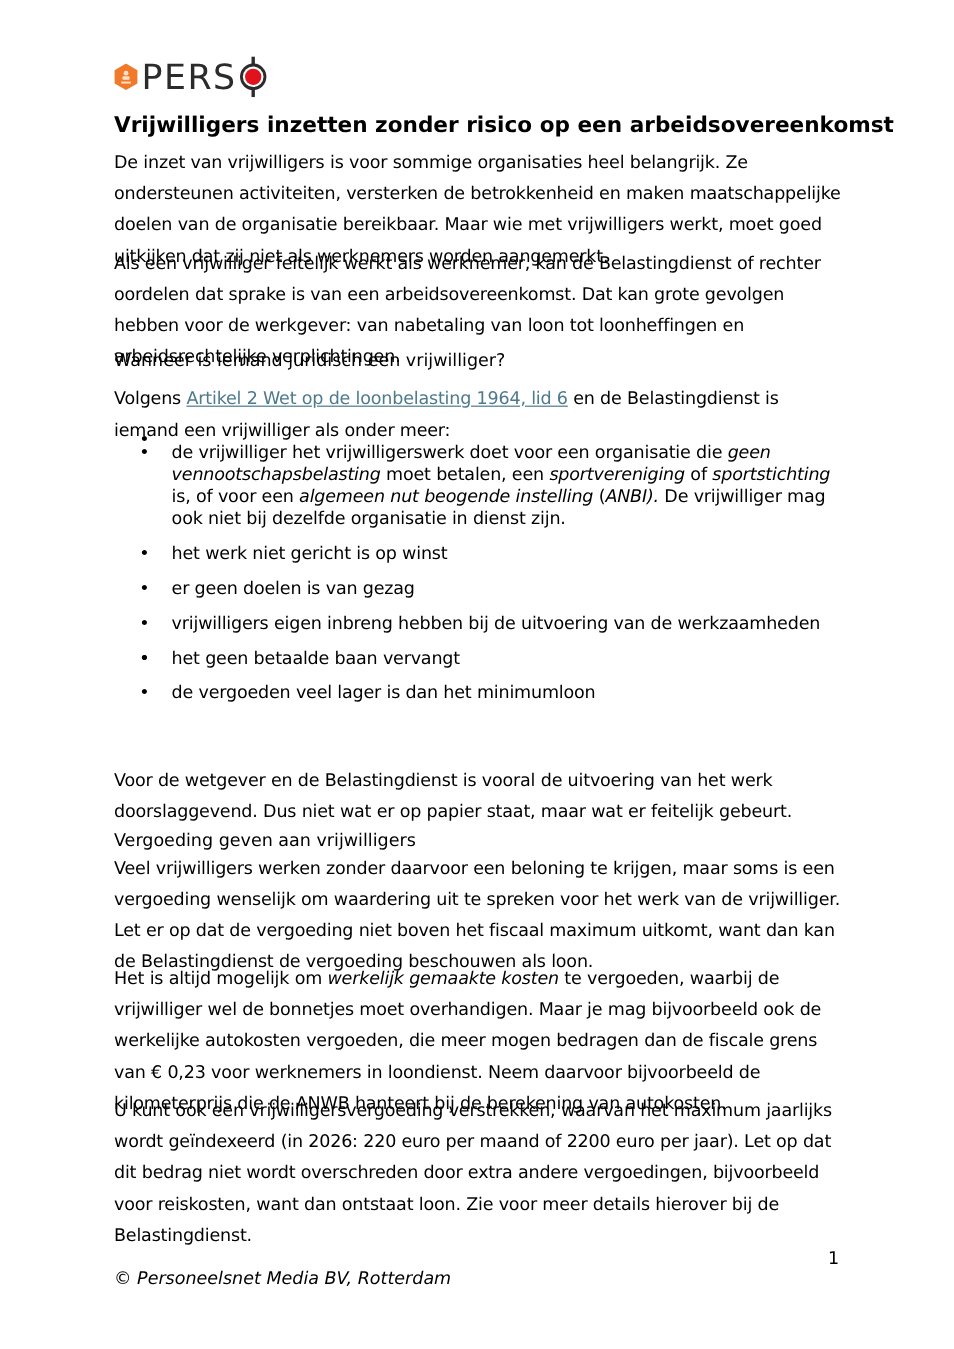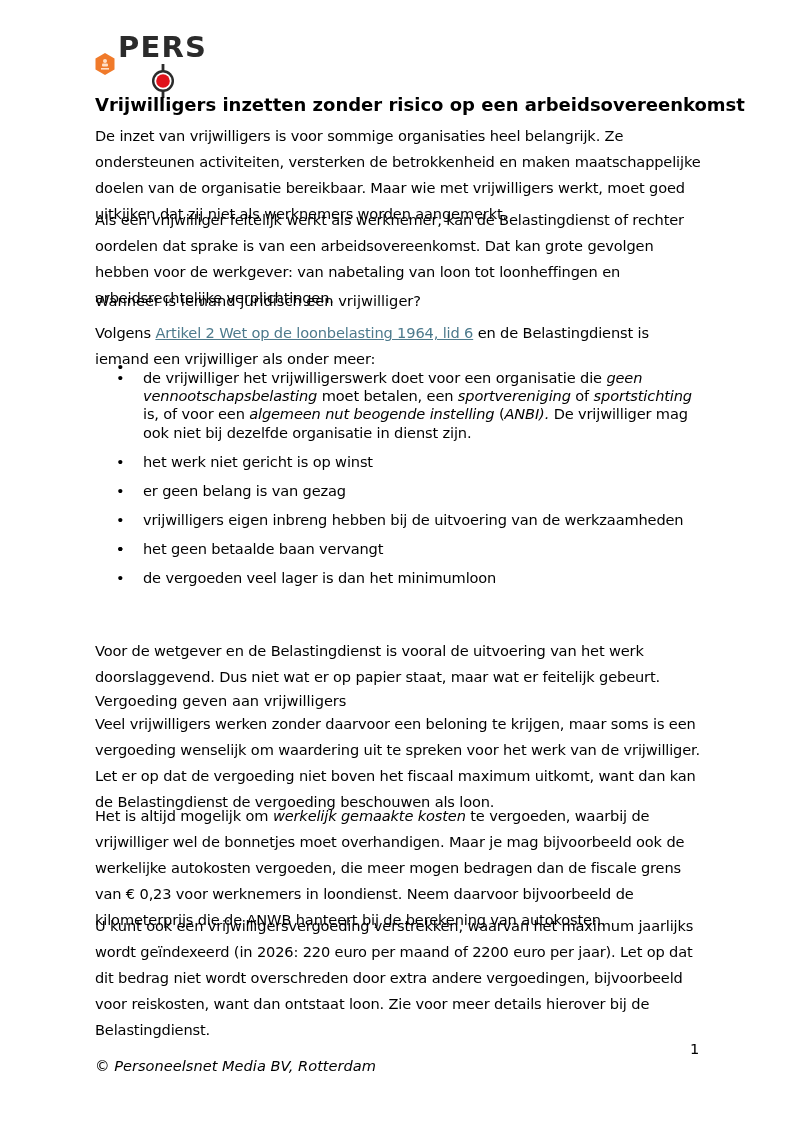--- a/index.html
+++ b/index.html
@@ -1,22 +1,22 @@
 <!DOCTYPE html>
 <html><head>
   <meta charset="utf-8">
   <style>
     html, body { margin: 0; padding: 0; background: #ffffff; }
     body { width: 795px; height: 1124px; position: relative; overflow: hidden;
       font-family: "DejaVu Sans", sans-serif; color: #000; }
     .logo { position: absolute; left: 95px; top: 47px; height: 34px; display: flex; align-items: center; }
     .logo-hex { width: 20px; height: 22px; position: relative; margin-right: 3px; }
     .logo-hex svg { display: block; }
-    .logo-word { font-family: "DejaVu Sans", sans-serif; font-weight: bold; font-size: 29px;
-      letter-spacing: 1.2px; color: #2b2b2b; line-height: 34px; display: flex; align-items: center; flex-direction: column; }
+    .logo-word { font-family: "DejaVu Sans", sans-serif; font-weight: normal; font-size: 29px;
+      letter-spacing: 1.2px; color: #2b2b2b; line-height: 34px; display: flex; align-items: center; }
     .logo-o { display: inline-block; width: 26px; height: 34px; position: relative; margin: 0 1px; }
     .logo-o svg { display:block; }
 
     .doc-title { position: absolute; left: 95px; top: 96px; font-weight: bold; font-size: 18px; line-height: 18px; white-space: nowrap; }
     p.para { position: absolute; left: 95px; margin: 0; font-size: 14.6px; line-height: 26px; width: 612px; letter-spacing: -0.15px; }
     .h2 { position: absolute; left: 95px; font-weight: normal; font-size: 14.6px; line-height: 18px; margin: 0; }
     a.link { color: #4d7a8c; text-decoration: underline; }
     ul.bullets { position: absolute; left: 95px; top: 358px; margin: 0; padding: 0; list-style: none; width: 612px; }
     ul.bullets li { position: relative; padding-left: 48px; font-size: 14.6px; line-height: 18.3px; letter-spacing: -0.15px; }
     ul.bullets li .dot { position: absolute; left: 21px; top: 0; }
@@ -53,21 +53,21 @@
 <p class="para" style="top:123px;">De inzet van vrijwilligers is voor sommige organisaties heel belangrijk. Ze ondersteunen activiteiten, versterken de betrokkenheid en maken maatschappelijke doelen van de organisatie bereikbaar. Maar wie met vrijwilligers werkt, moet goed uitkijken dat zij niet als werknemers worden aangemerkt.</p>
 <p class="para" style="top:207px;">Als een vrijwilliger feitelijk werkt als werknemer, kan de Belastingdienst of rechter oordelen dat sprake is van een arbeidsovereenkomst. Dat kan grote gevolgen hebben voor de werkgever: van nabetaling van loon tot loonheffingen en arbeidsrechtelijke verplichtingen.</p>
 
 <div class="h2" style="top:292px;">Wanneer is iemand juridisch een vrijwilliger?</div>
 <p class="para" style="top:320px;"><span>Volgens </span><a class="link" href="#">Artikel 2 Wet op de loonbelasting 1964, lid 6</a><span> en de Belastingdienst is iemand een vrijwilliger als onder meer:</span></p>
 
 <ul class="bullets">
   <li style="margin-bottom:10.7px;"><span class="dot">•</span></li>
   <li style="margin-bottom:10.7px;" id="complex-bullet"><span class="dot">•</span><span class="rich"><span>de vrijwilliger het vrijwilligerswerk doet voor een organisatie die </span><em>geen vennootschapsbelasting</em><span> moet betalen, een </span><em>sportvereniging</em><span> of </span><em>sportstichting</em><span> is, of voor een </span><em>algemeen nut beogende instelling</em><span> (</span><em>ANBI).</em><span> De vrijwilliger mag ook niet bij dezelfde organisatie in dienst zijn.</span></span></li>
   <li style="margin-bottom:10.7px;"><span class="dot">•</span><span>het werk niet gericht is op winst</span></li>
-  <li style="margin-bottom:10.7px;"><span class="dot">•</span><span>er geen belang is van gezag</span></li>
+  <li style="margin-bottom:10.7px;"><span class="dot">•</span><span>er geen doelen is van gezag</span></li>
   <li style="margin-bottom:10.7px;"><span class="dot">•</span><span>vrijwilligers eigen inbreng hebben bij de uitvoering van de werkzaamheden</span></li>
   <li style="margin-bottom:10.7px;"><span class="dot">•</span></li>
   <li style="margin-bottom:10.7px;"><span class="dot">•</span><span>het geen betaalde baan vervangt</span></li>
   <li><span class="dot">•</span><span>de vergoeden veel lager is dan het minimumloon</span></li>
 </ul>
 
 <p class="para" style="top:638px;">Voor de wetgever en de Belastingdienst is vooral de uitvoering van het werk doorslaggevend. Dus niet wat er op papier staat, maar wat er feitelijk gebeurt.</p>
 
 <div class="h2" style="top:692px;">Vergoeding geven aan vrijwilligers</div>
 <p class="para" style="top:711px;">Veel vrijwilligers werken zonder daarvoor een beloning te krijgen, maar soms is een vergoeding wenselijk om waardering uit te spreken voor het werk van de vrijwilliger. Let er op dat de vergoeding niet boven het fiscaal maximum uitkomt, want dan kan de Belastingdienst de vergoeding beschouwen als loon.</p>

